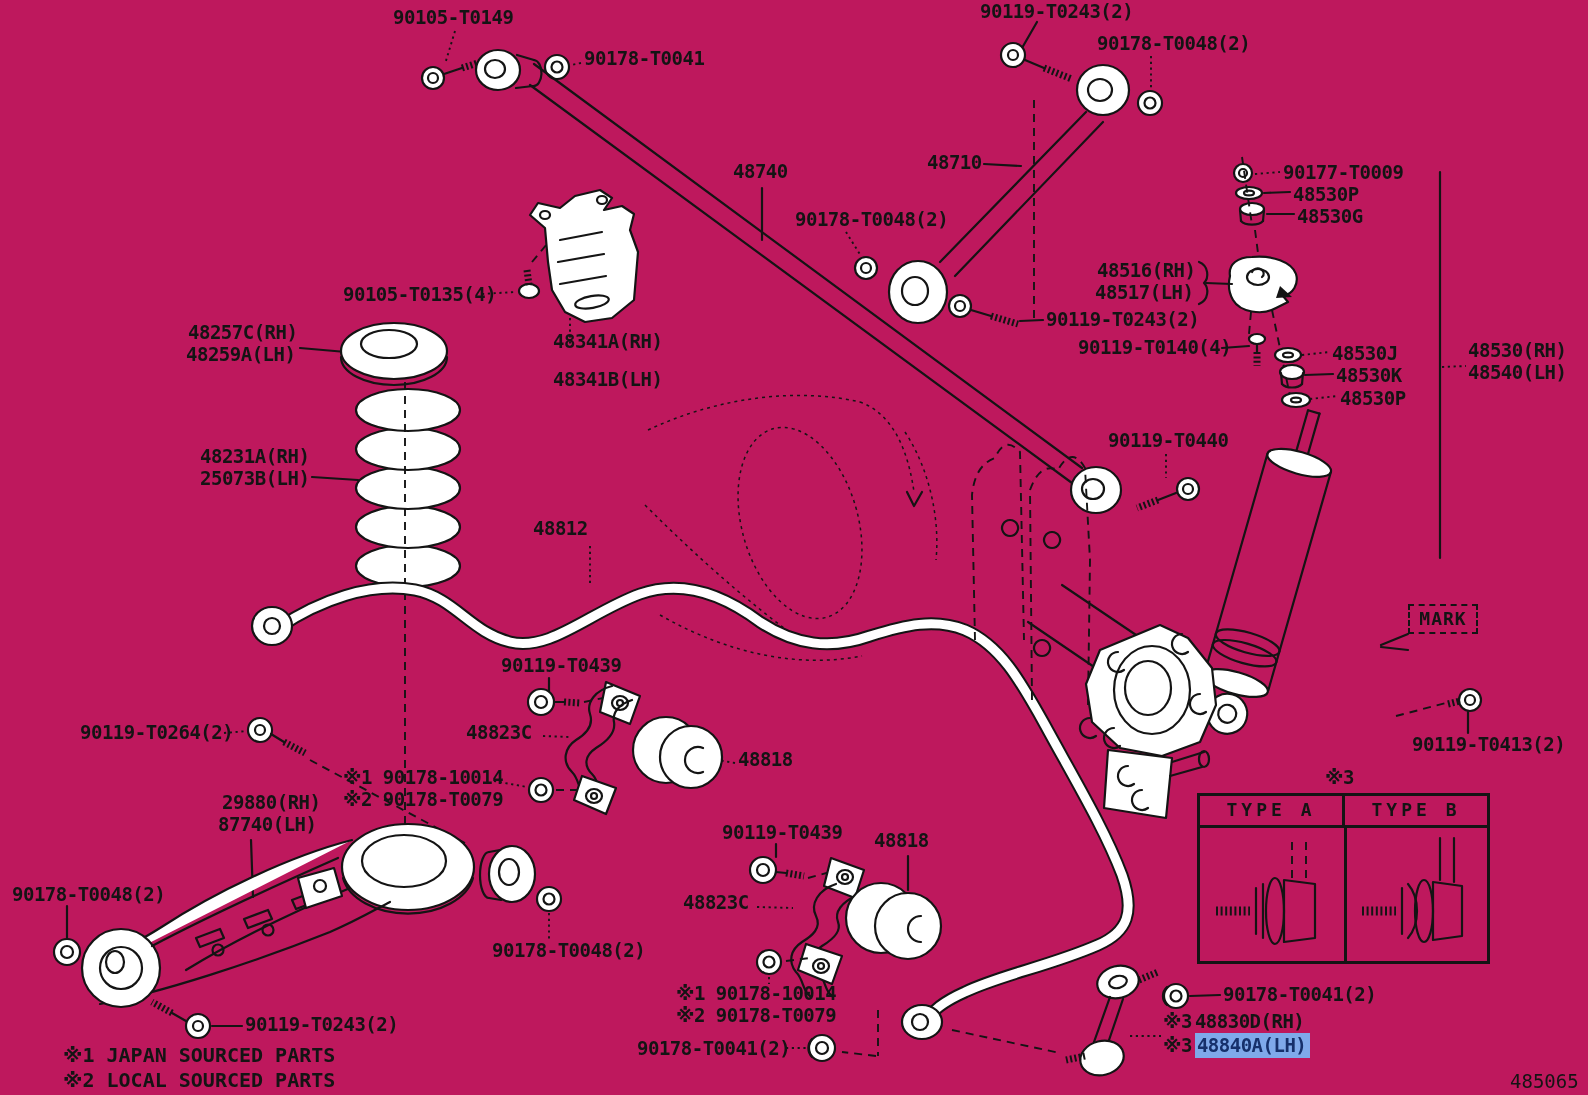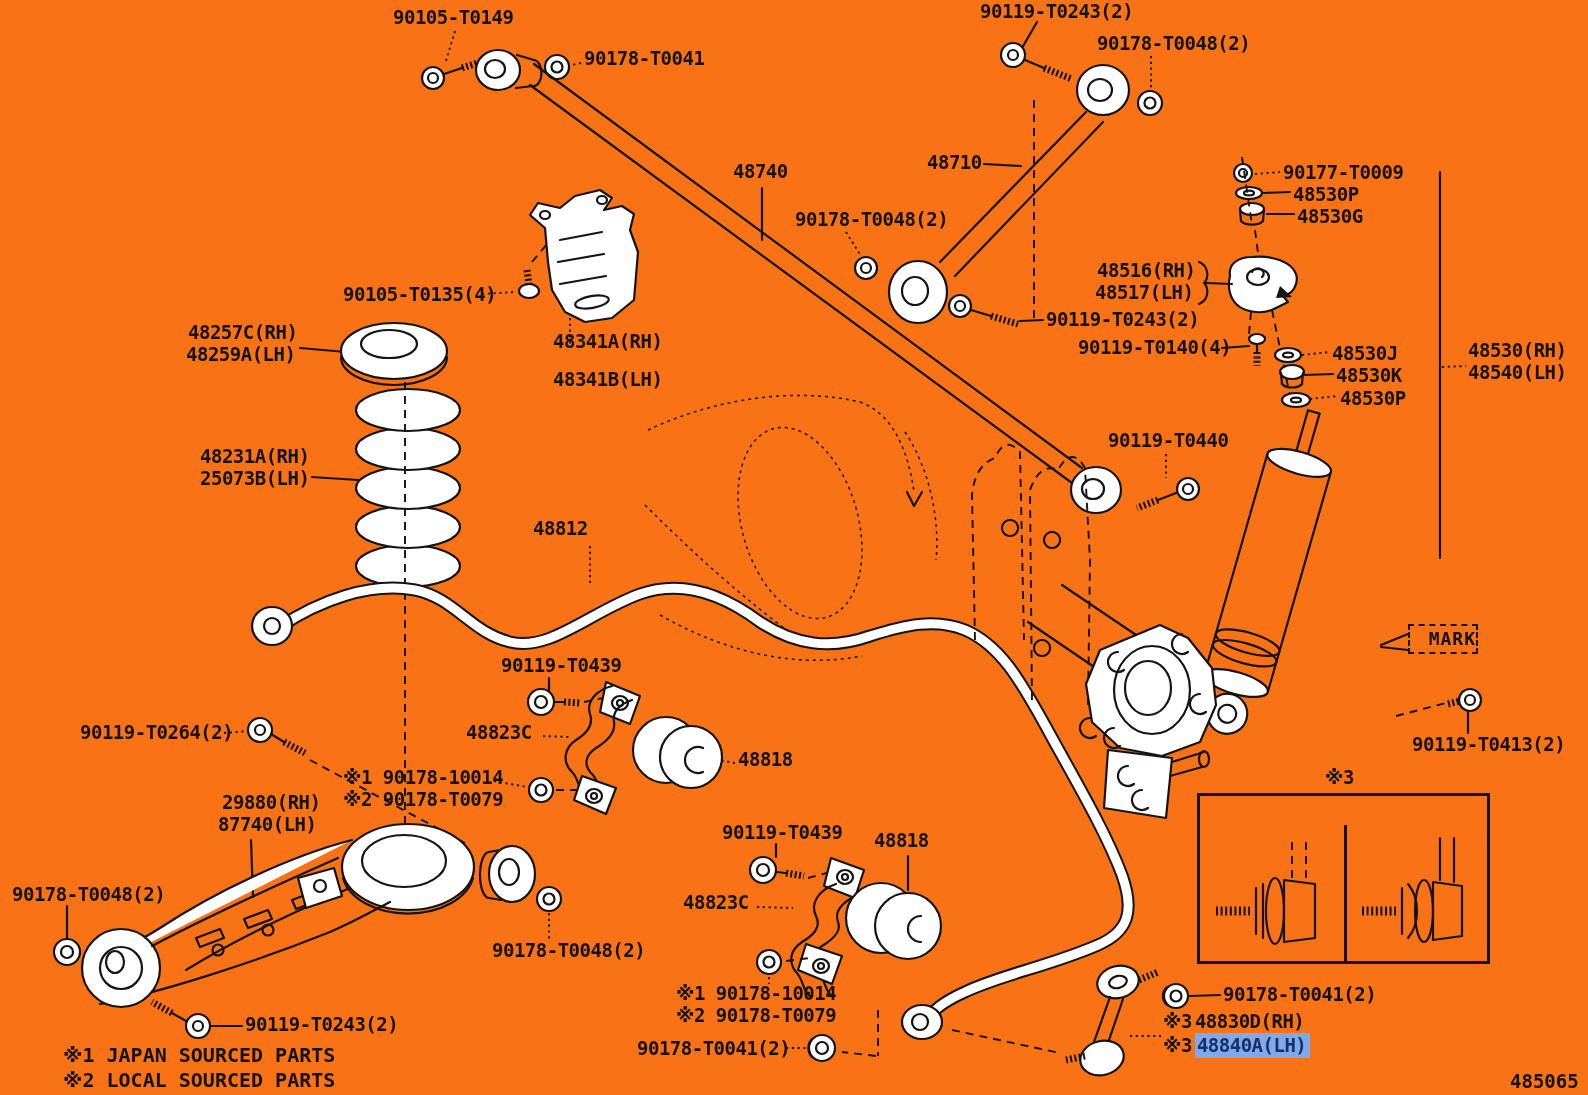--- a/index.html
+++ b/index.html
@@ -1,45 +1,45 @@
 <!DOCTYPE html>
 <html><head>
 <meta charset="utf-8">
 <style>
   html,body{margin:0;padding:0;background:#fff;}
-  .stage{position:relative;width:1588px;height:1095px;background:#f97316;overflow:hidden;
+  .stage{position:relative;width:1588px;height:1095px;background:#be185d;overflow:hidden;
          font-family:"DejaVu Sans Mono","DejaVu Sans",monospace;}
   svg.art{position:absolute;left:0;top:0;width:1588px;height:1095px;}
   .s{stroke:#141414;stroke-width:2.2;fill:none;stroke-linecap:round;stroke-linejoin:round;}
   .sw{stroke:#141414;stroke-width:2.2;fill:#ffffff;stroke-linecap:round;stroke-linejoin:round;}
   .d{stroke:#141414;stroke-width:1.9;fill:none;stroke-dasharray:8 6;}
   .dt{stroke:#141414;stroke-width:1.9;fill:none;stroke-dasharray:2.2 3.6;}
   .ph{stroke:#141414;stroke-width:1.5;fill:none;stroke-dasharray:3 4;}
   .thr{stroke:#141414;stroke-width:9;fill:none;stroke-dasharray:2 2.6;}
   .thr2{stroke:#141414;stroke-width:7;fill:none;stroke-dasharray:2 2.4;}
   .bar{stroke:#141414;stroke-width:13;fill:none;stroke-linecap:round;}
   .bari{stroke:#ffffff;stroke-width:9;fill:none;stroke-linecap:round;}
   .blk{fill:#141414;stroke:none;}
   .lbl{position:absolute;font-weight:700;font-size:19px;letter-spacing:-0.5px;
        color:#141414;white-space:nowrap;line-height:1.05;}
   .lbl .hl{background:#7fa9ea;color:#16306b;padding:1px 4px 2px 2px;}
   .lbl .pre{margin-right:3px;}
   .legend{font-size:20px;letter-spacing:0;margin-left:48px;}
-  .mark-box{position:absolute;left:1408px;top:624px;width:66px;height:26px;
-       border:2px dashed #141414;text-align:right;font-weight:700;font-size:18px;
+  .mark-box{position:absolute;left:1408px;top:604px;width:66px;height:26px;
+       border:2px dashed #141414;text-align:center;font-weight:700;font-size:18px;
        letter-spacing:1px;line-height:26px;color:#141414;}
   .tbox{position:absolute;left:1197px;top:793px;width:287px;height:165px;
        border:3px solid #141414;}
   .tbox .thdr{display:flex;height:29px;border-bottom:3px solid #141414;}
   .tbox .thdr div{flex:1;text-align:center;font-weight:700;font-size:18px;
        letter-spacing:4px;line-height:28px;color:#141414;}
   .tbox .thdr div:first-child{border-right:3px solid #141414;}
   .tbox .vdiv{position:absolute;left:50%;top:29px;bottom:0;width:0;
        border-left:3px solid #141414;}
-  .fig{position:absolute;left:1510px;top:1070px;font-weight:700;font-size:19px;color:#141414;}
+  .fig{position:absolute;left:1510px;top:1070px;font-weight:400;font-size:19px;color:#141414;}
 </style>
 </head>
 <body>
 
 <div class="stage">
 
   <svg class="art" viewBox="0 0 1588 1095">
 
     <g>
       <ellipse class="ph" cx="800" cy="523" rx="58" ry="98" transform="rotate(-16 800 523)"></ellipse>
@@ -442,20 +442,24 @@
     <span class="pre">※3</span><span>48830D(RH)</span>
   </div>
   <div class="lbl" style="left:1163px;top:1036px">
     <span class="pre">※3</span><span class="hl">48840A(LH)</span>
   </div>
 
   <div class="mark-box">MARK</div>
 
   <div class="lbl" style="left:1325px;top:768px">※3</div>
   <div class="tbox">
+    <div class="thdr">
+      <div>TYPE A</div>
+      <div>TYPE B</div>
+    </div>
     <div class="vdiv"></div>
   </div>
 
   <div class="lbl legend" style="left:15px;top:1045px">※1 JAPAN SOURCED PARTS</div>
   <div class="lbl legend" style="left:15px;top:1070px">※2 LOCAL SOURCED PARTS</div>
 
   <div class="fig">485065</div>
 </div>
 
 </body></html>

